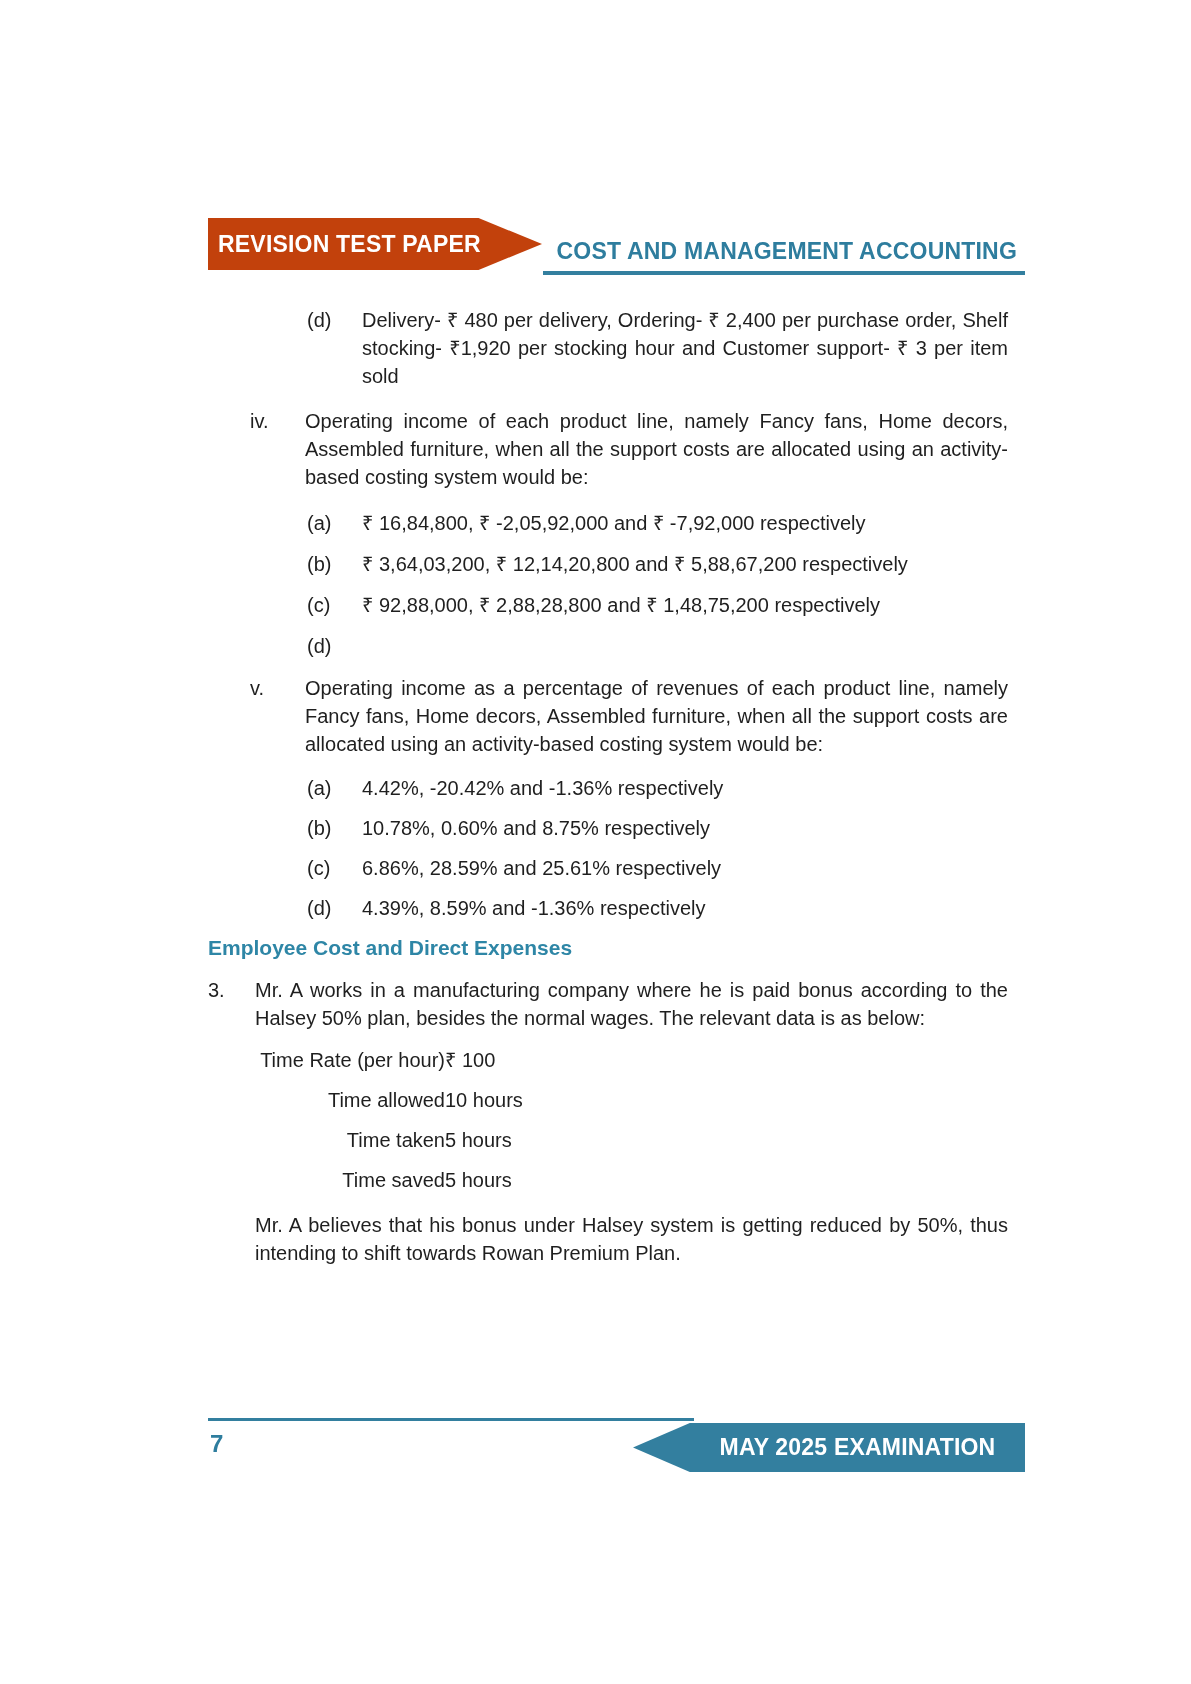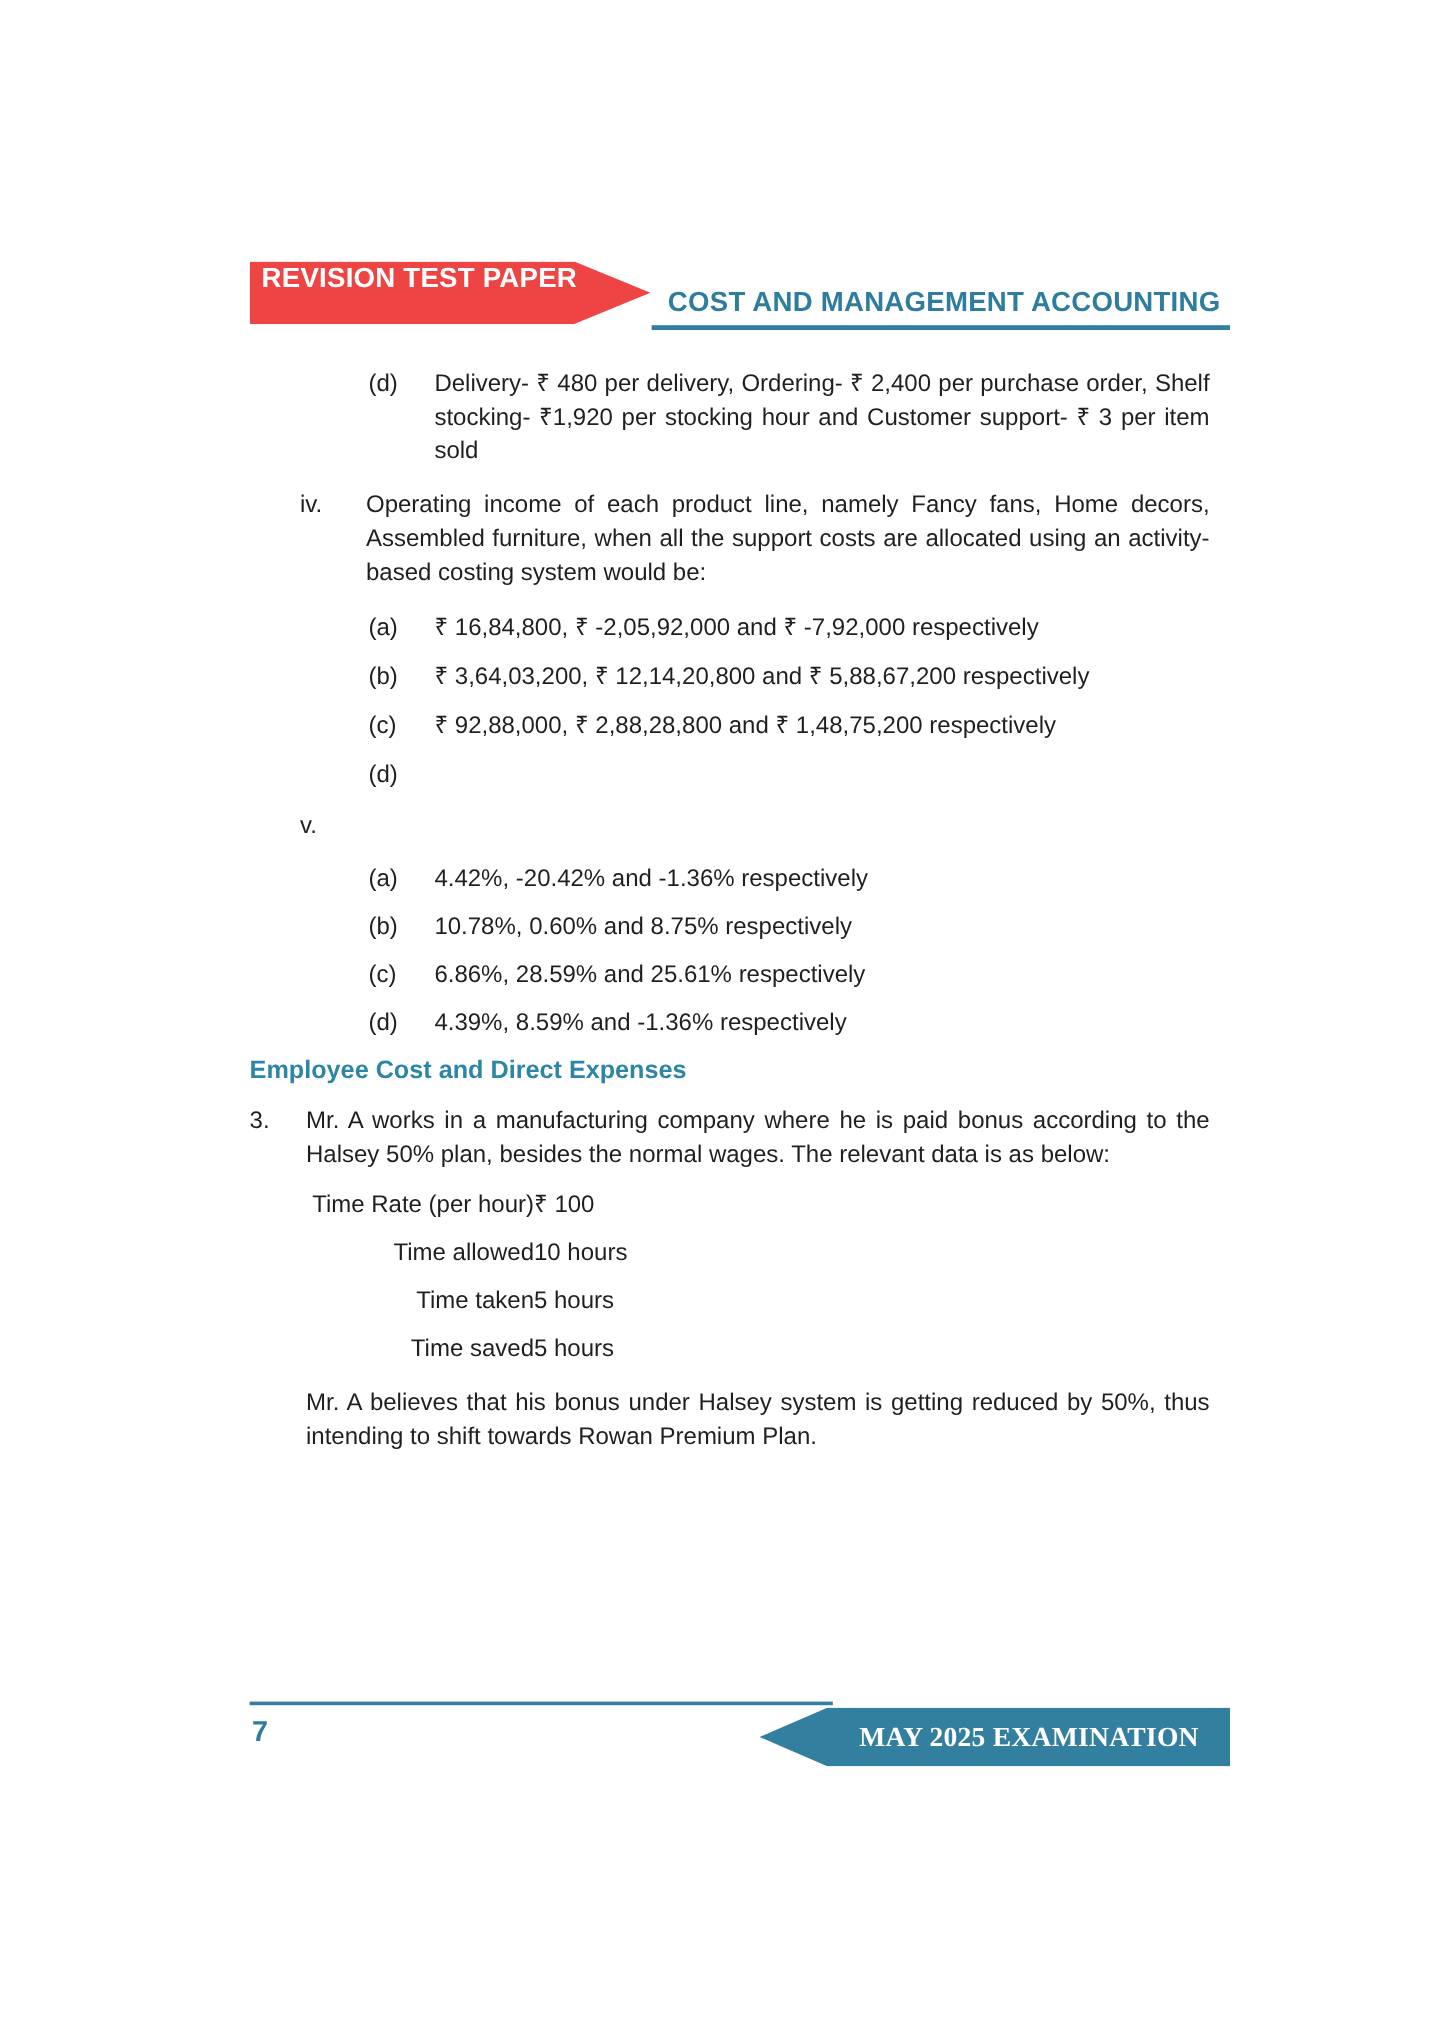--- a/index.html
+++ b/index.html
@@ -8,23 +8,23 @@
     width:1191px; height:1684px;
     background:#ffffff;
     font-family:"Liberation Sans", sans-serif;
     color:#1f1f1f;
     overflow:hidden;
   }
   
   .hdr-banner {
     position:absolute; left:208px; top:218px;
     width:334px; height:52px;
-    background:#ef4444;
+    background:#c2410c;
     clip-path:polygon(0 0, 81% 0, 100% 50%, 81% 100%, 0 100%);
-    display:flex; align-items:flex-start;
+    display:flex; align-items:center;
     padding-left:10px; box-sizing:border-box;
   }
   .hdr-banner span {
     color:#ffffff; font-weight:bold; font-size:23px; letter-spacing:0.2px;
   }
   .hdr-title {
     position:absolute; left:532px; top:238px; width:485px;
     text-align:right;
     color:#2e7d9e; font-weight:bold; font-size:23px; letter-spacing:0.2px;
     white-space:nowrap;
@@ -62,21 +62,20 @@
   .ftr-banner {
     position:absolute; left:633px; top:1423px; width:392px; height:49px;
     background:#337f9f;
     clip-path:polygon(14.5% 0, 100% 0, 100% 100%, 14.5% 100%, 0 50%);
     display:flex; align-items:center; justify-content:center;
     padding-left:57px; box-sizing:border-box;
   }
   .ftr-banner span {
     color:#ffffff; font-weight:bold; font-size:23px; letter-spacing:0.2px;
     white-space:nowrap;
-    font-family:Liberation Serif, serif;
   }
   .page-num {
     position:absolute; left:210px; top:1430px;
     color:#2e7d9e; font-weight:bold; font-size:24px;
   }
 </style>
 </head>
 <body>
 
 <div class="page">
@@ -110,20 +109,21 @@
     <div class="hang ind-opt mt13">
       <div class="lbl">(c)</div>
       <div class="txt">₹ 92,88,000, ₹ 2,88,28,800 and ₹ 1,48,75,200 respectively</div>
     </div>
     <div class="hang ind-opt mt13">
       <div class="lbl">(d)</div>
     </div>
 
     <div class="hang ind-rom mt14">
       <div class="lbl">v.</div>
+      <div class="txt">Operating income as a percentage of revenues of each product line, namely Fancy fans, Home decors, Assembled furniture, when all the support costs are allocated using an activity-based costing system would be:</div>
     </div>
 
     <div class="hang ind-opt mt16">
       <div class="lbl">(a)</div>
       <div class="txt">4.42%, -20.42% and -1.36% respectively</div>
     </div>
     <div class="hang ind-opt mt12">
       <div class="lbl">(b)</div>
       <div class="txt">10.78%, 0.60% and 8.75% respectively</div>
     </div>

